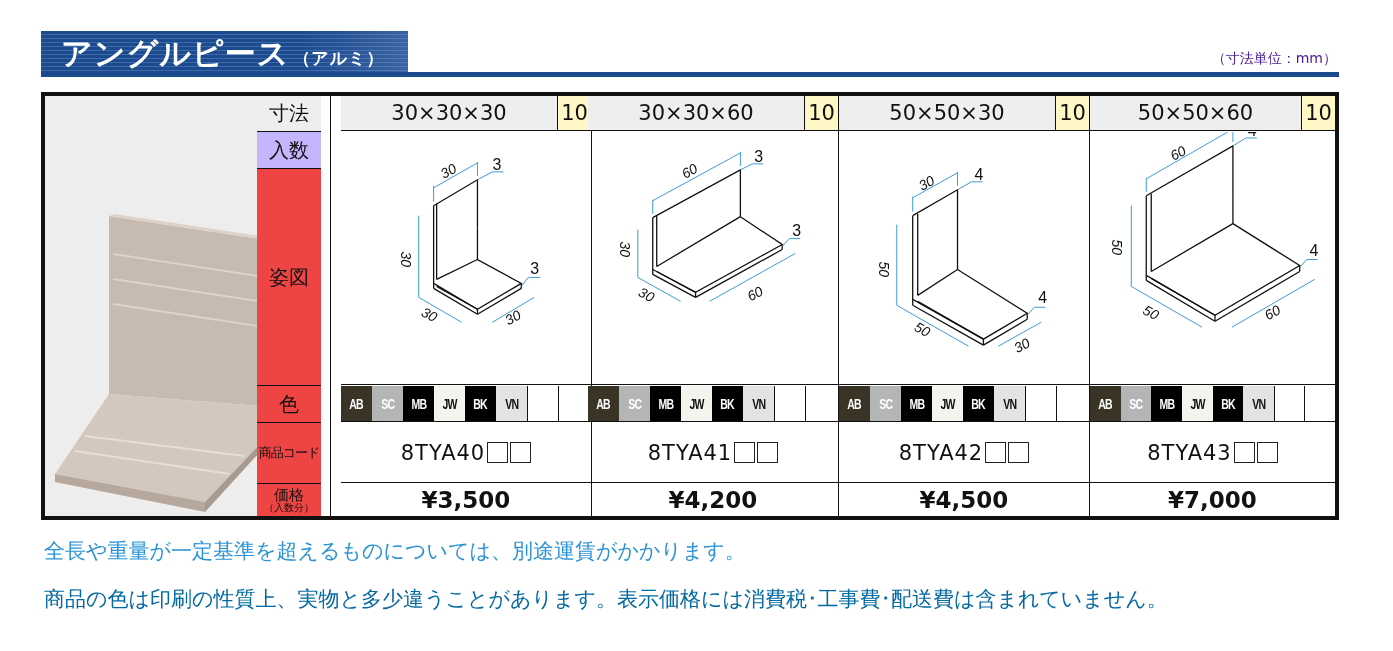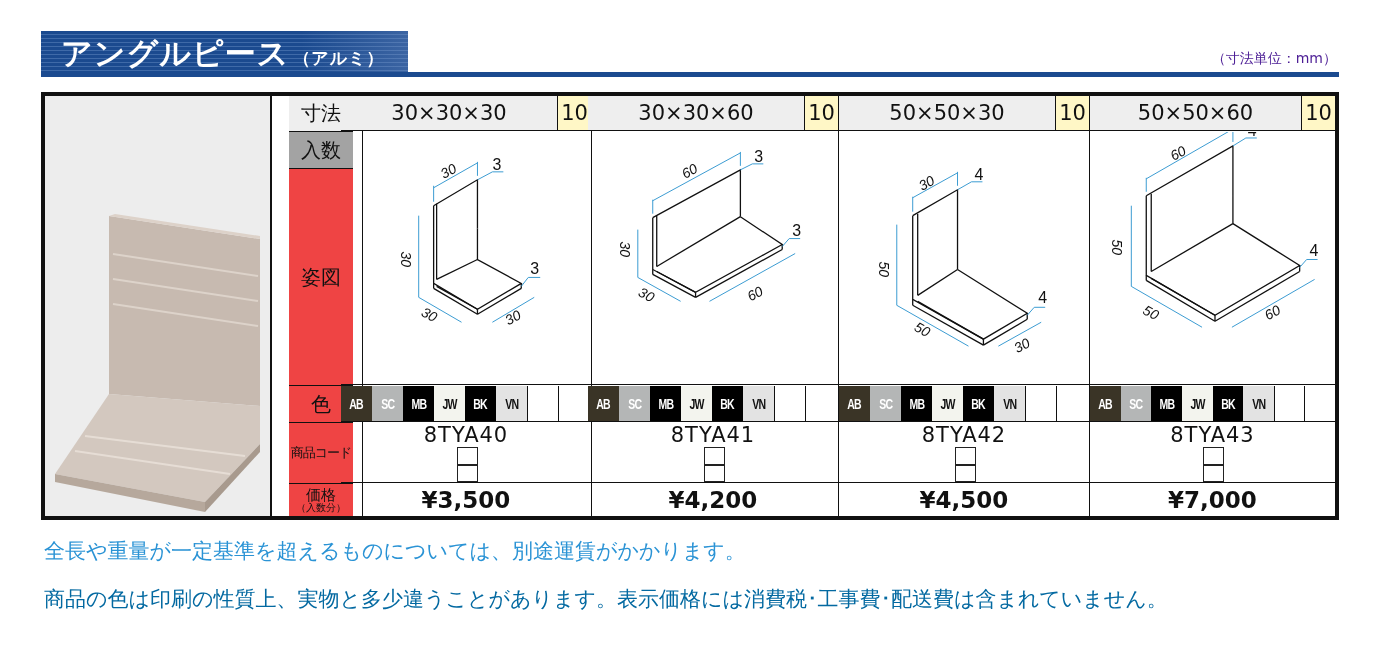--- a/index.html
+++ b/index.html
@@ -29,26 +29,26 @@
     position: absolute; right: 56px; top: 50px; font-size: 14px; color: #4c1d95;
   }
   .product-table {
     position: absolute; left: 41px; top: 92px; width: 1298px; height: 428px;
     border: 4px solid #111; background: #fff;
   }
   .photo-cell {
     position: absolute; left: 0; top: 0; width: 227px; height: 420px;
     background: #ededed; border-right: 2px solid #111;
   }
-  .label-col { position: absolute; left: 244px; top: 0; width: 74px; height: 420px; border-right: 1px solid #111; text-decoration: underline; }
+  .label-col { position: absolute; left: 212px; top: 0; width: 74px; height: 420px; border-right: 1px solid #111; text-decoration: underline; }
   .label-cell {
     position: absolute; left: 0; width: 64px; display: flex; align-items: center; justify-content: center;
     font-size: 20px; border-bottom: 1px solid #111; background: #ef4444;
   }
-  .label-cell.yellow { background: #a3a3a3; width: 64px; }
+  .label-cell.yellow { background: #c4b5fd; width: 64px; }
   .label-small { font-size: 13px; letter-spacing: -1px; }
   .label-price { flex-direction: column; line-height: 1; font-size: 15px; }
   .label-price .sub { font-size: 10px; }
   .prod-col {
     position: absolute; top: 0; height: 420px; border-right: 1px solid #111;
   }
   .prod-col:last-child { border-right: none; }
   .dim-head {
     position: absolute; left: 0; top: 0; right: 0; height: 35px;
     background: #eeeeee; border-bottom: 1px solid #111; display: flex;
@@ -66,21 +66,21 @@
   }
   .swatch {
     width: 31px; height: 35px; display: flex; align-items: center; justify-content: center;
     font-family: "Liberation Sans", sans-serif; font-weight: bold; font-size: 14px;
     transform-origin: center; letter-spacing: -1px;
   }
   .swatch span { display: inline-block; transform: scaleX(0.75); }
   .swatch.blank { background: #fff; border-left: 1px solid #111; }
   .code {
     position: absolute; left: 0; top: 327px; right: 0; height: 60px; border-bottom: 1px solid #111;
-    display: flex; align-items: center; justify-content: center; font-size: 21px; letter-spacing: 1px; flex-direction: column;
+    display: flex; align-items: center; justify-content: center; font-size: 21px; letter-spacing: 1px;
   }
   .code .box {
     display: inline-block; width: 21px; height: 21px; border: 1.5px solid #222; margin-left: 2px; vertical-align: middle;
   }
   .price {
     position: absolute; left: 0; top: 388px; right: 0; height: 32px;
     display: flex; align-items: center; justify-content: center; font-size: 23px; font-weight: bold;
   }
   .note-blue {
     position: absolute; left: 44px; top: 537px; font-size: 21px; font-weight: normal; color: #2a93d5;

